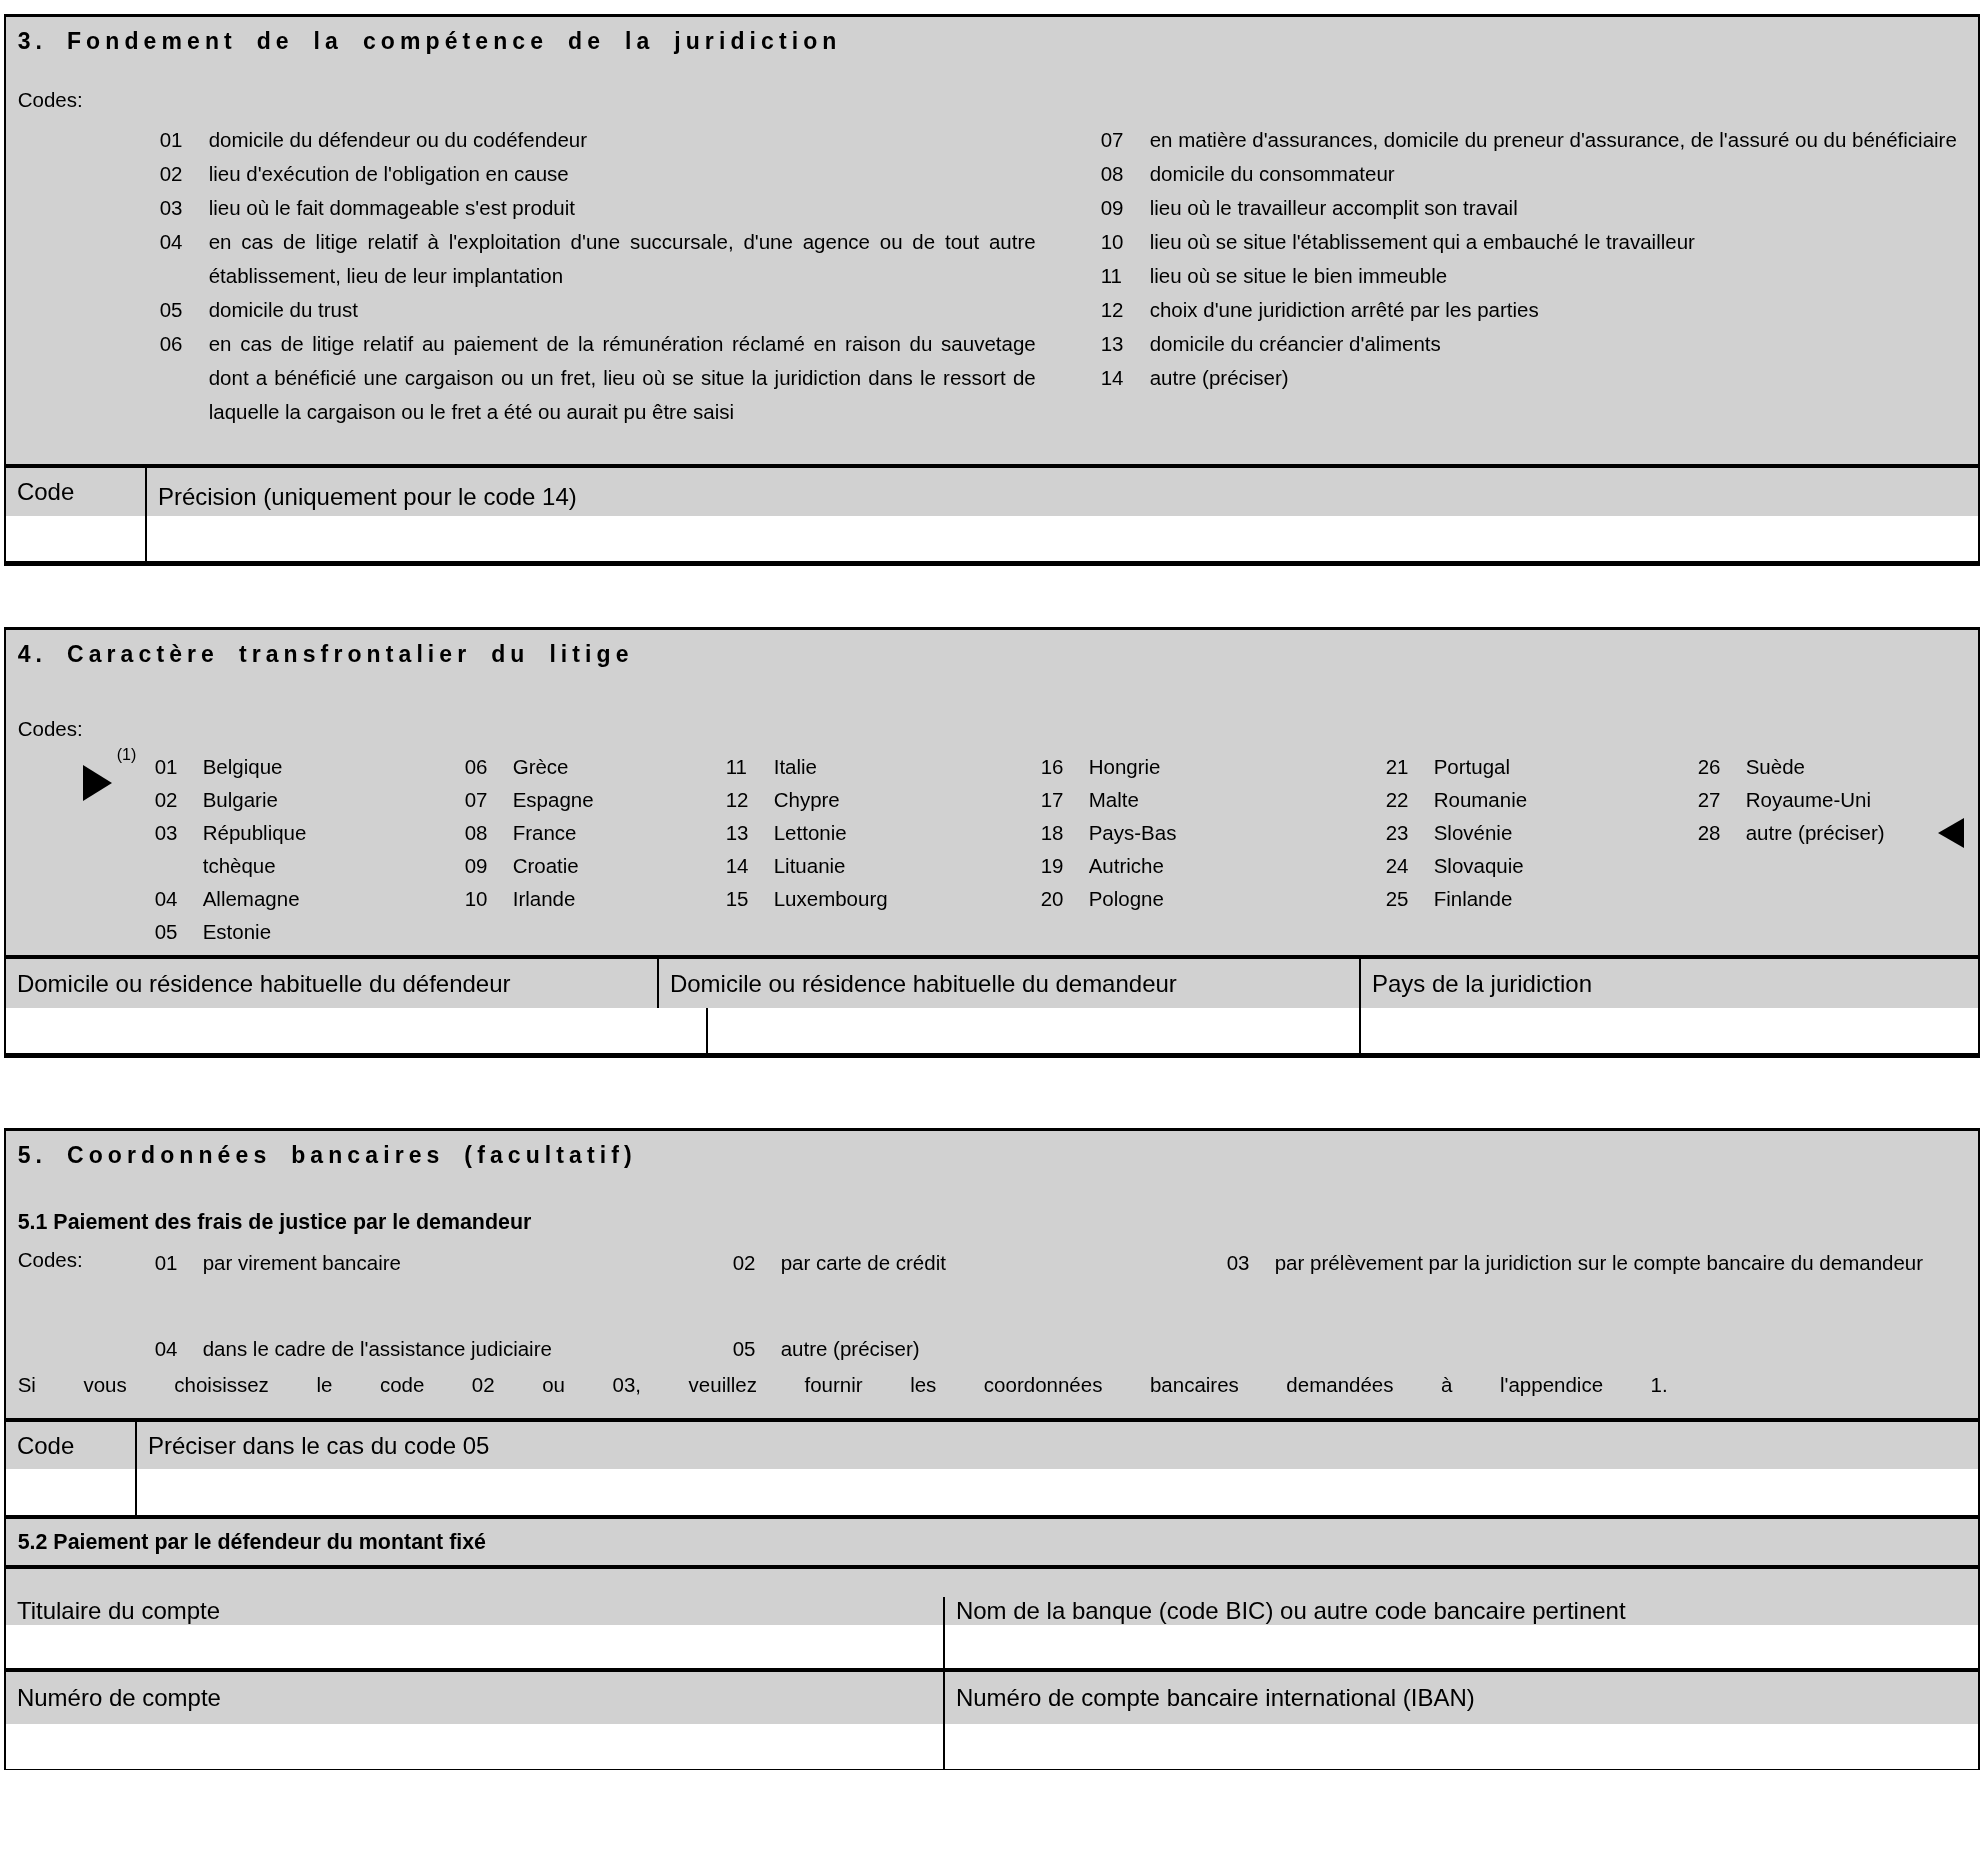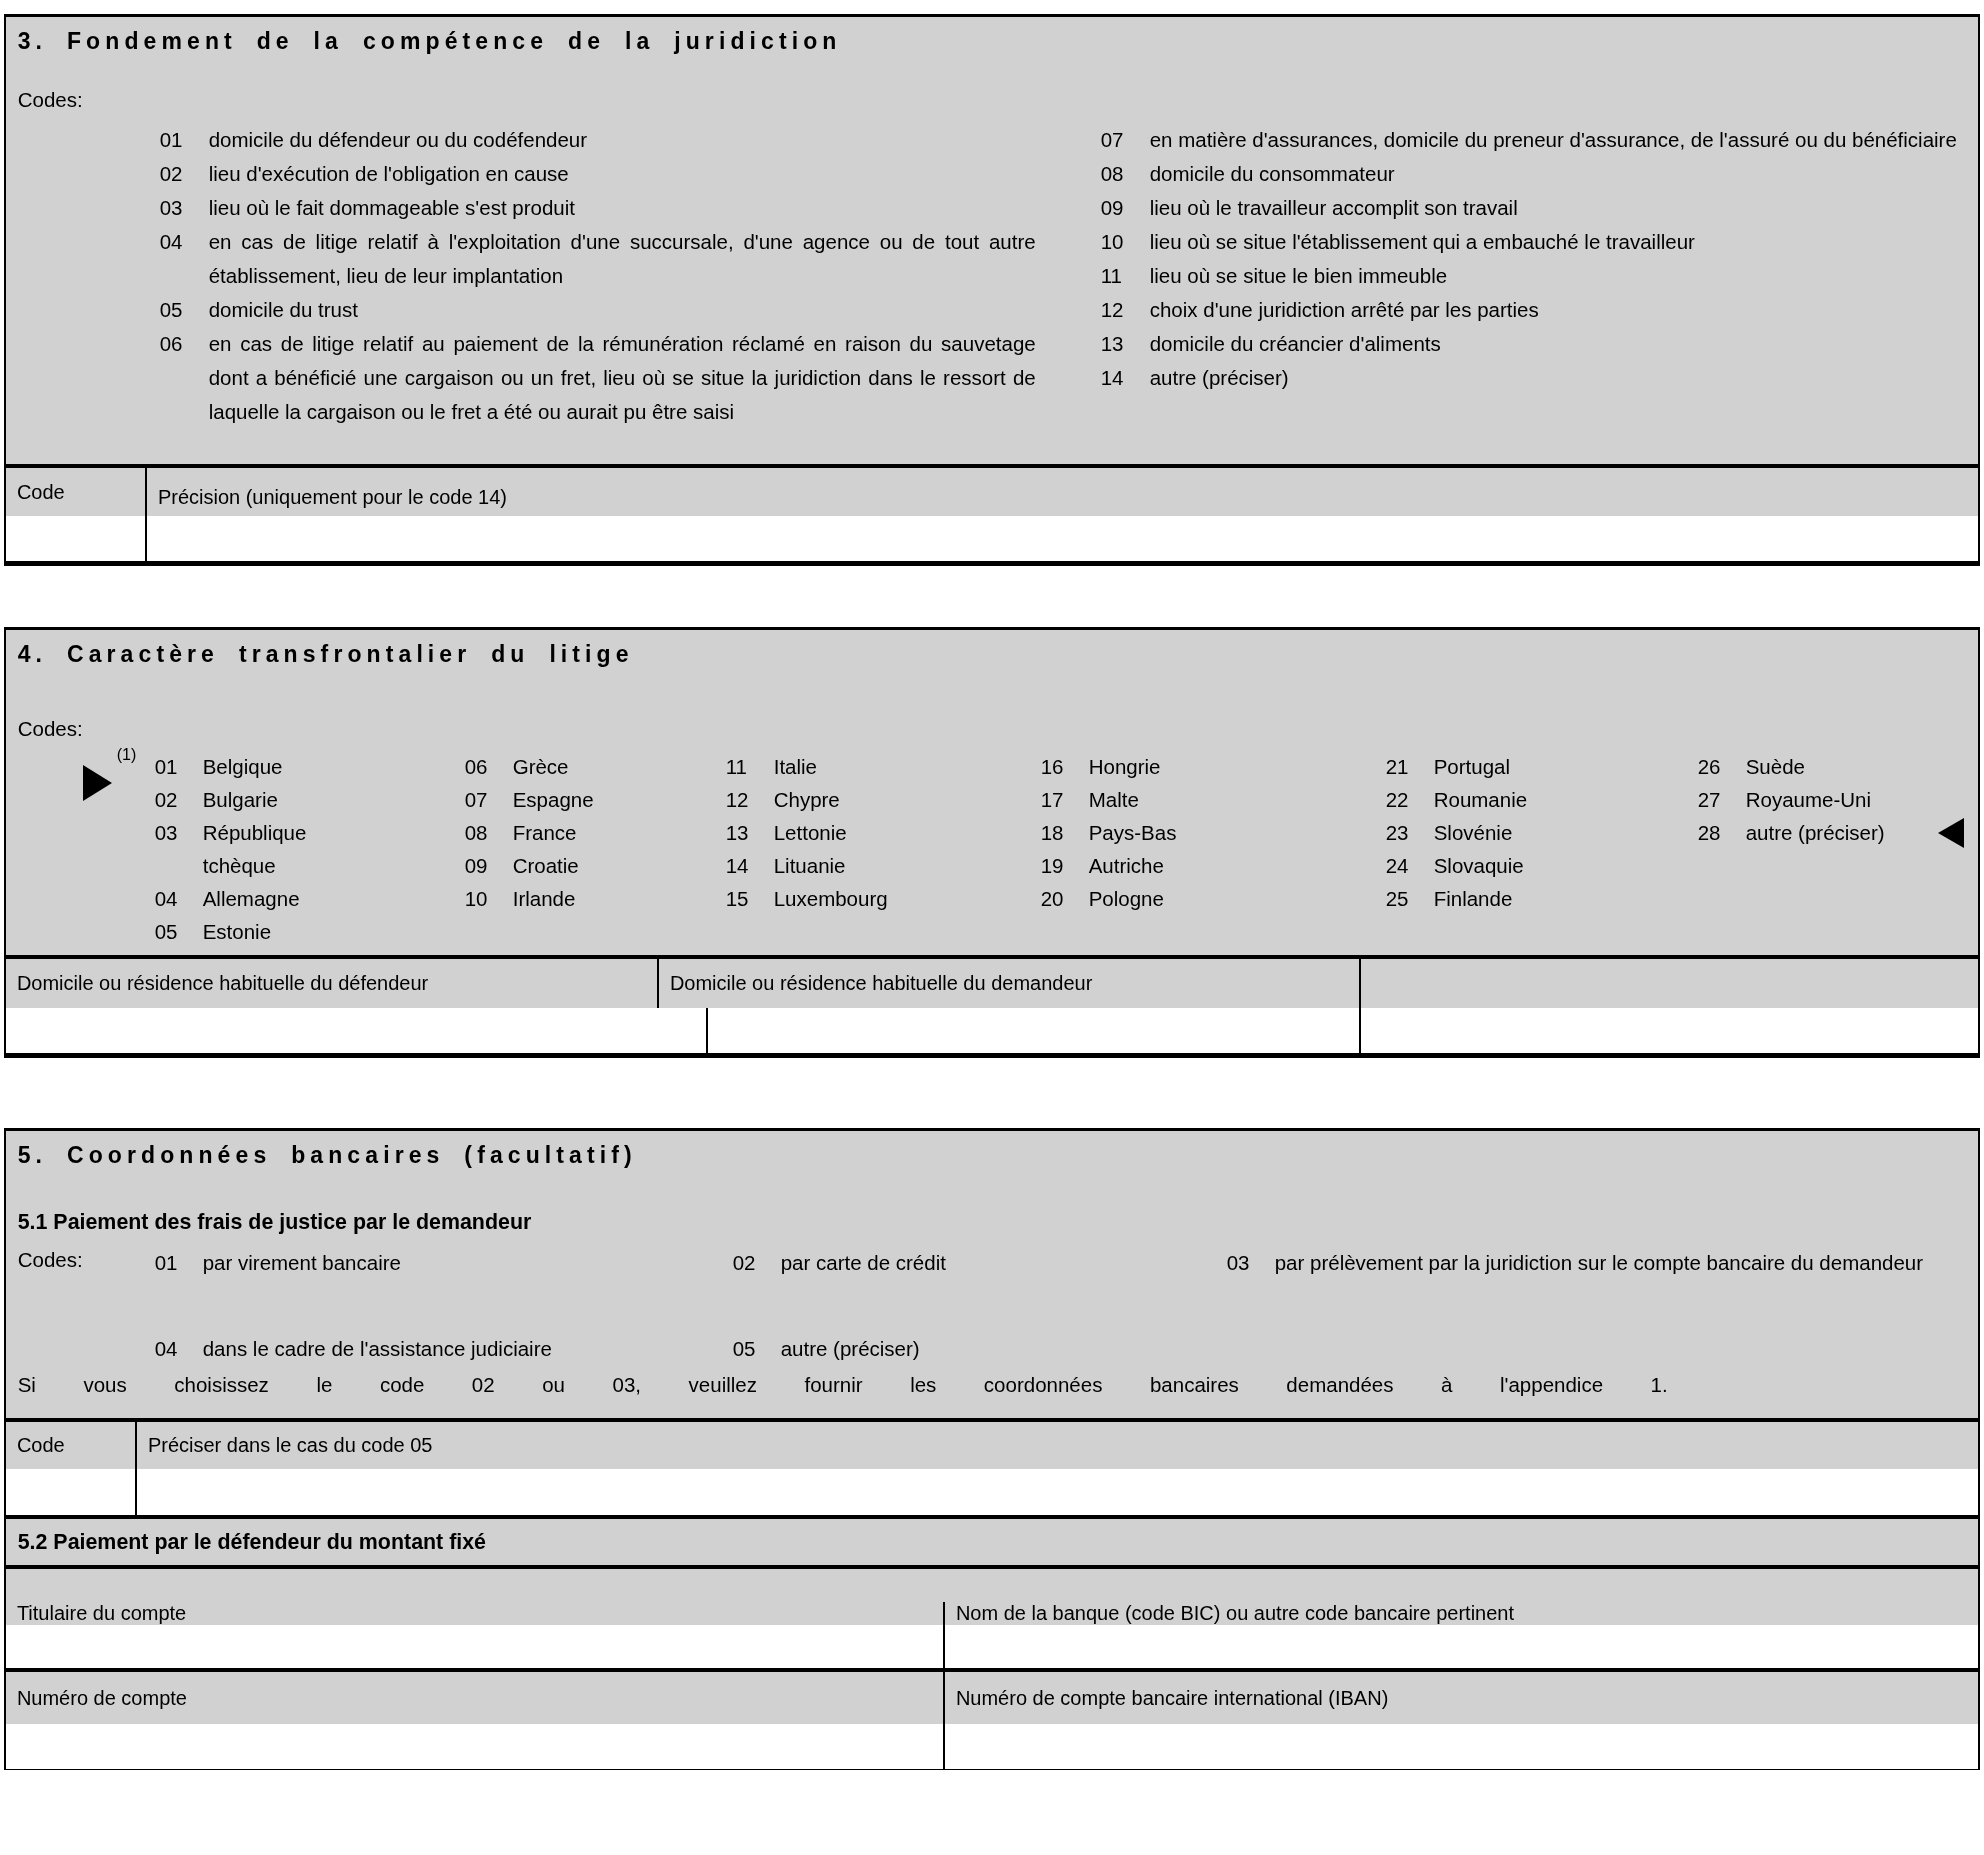--- a/index.html
+++ b/index.html
@@ -39,21 +39,21 @@
   }
   .codes-col { width: 876px; }
   .codes-col.right { margin-left: 65px; }
   .ci { display: flex; font-size: 20.5px; line-height: 34px; }
   .ci .num { width: 49px; flex: 0 0 49px; }
   .ci .txt { flex: 1; text-align: justify; }
 
   
   .tbl { position: absolute; left: 0; right: 0; border-top: 4.2px solid #000; }
   .row { display: flex; }
-  .cell { display: flex; align-items: center; padding-left: 11.2px; font-size: 20px; }
+  .cell { display: flex; align-items: center; padding-left: 11.2px; font-size: 24px; }
   .body-row { background: #fff; }
   .body-row .cell { padding: 0; }
 
   .t3 { bottom: 0; }
   .t3 .head-row { height: 48px; }
   .t3 .body-row { height: 45px; }
   .t3 .c1 { width: 141px; flex: 0 0 141px; border-right: 2.3px solid #000; }
   .t3 .c2 { flex: 1; margin-top: 10px; }
 
   
@@ -341,20 +341,21 @@
             <span class="num">28</span>
             <span class="name">autre (préciser)</span>
           </div>
       </div>
     </div>
 
     <div class="tbl t4">
       <div class="row head-row">
         <div class="cell c2">Domicile ou résidence habituelle du défendeur</div>
         <div class="cell c1">Domicile ou résidence habituelle du demandeur</div>
+        <div class="cell c3">Pays de la juridiction</div>
       </div>
       <div class="row body-row">
         <div class="cell c1"></div>
         <div class="cell c2"></div>
         <div class="cell c3"></div>
       </div>
     </div>
   </section>
 
   <section class="box" id="sec5">

